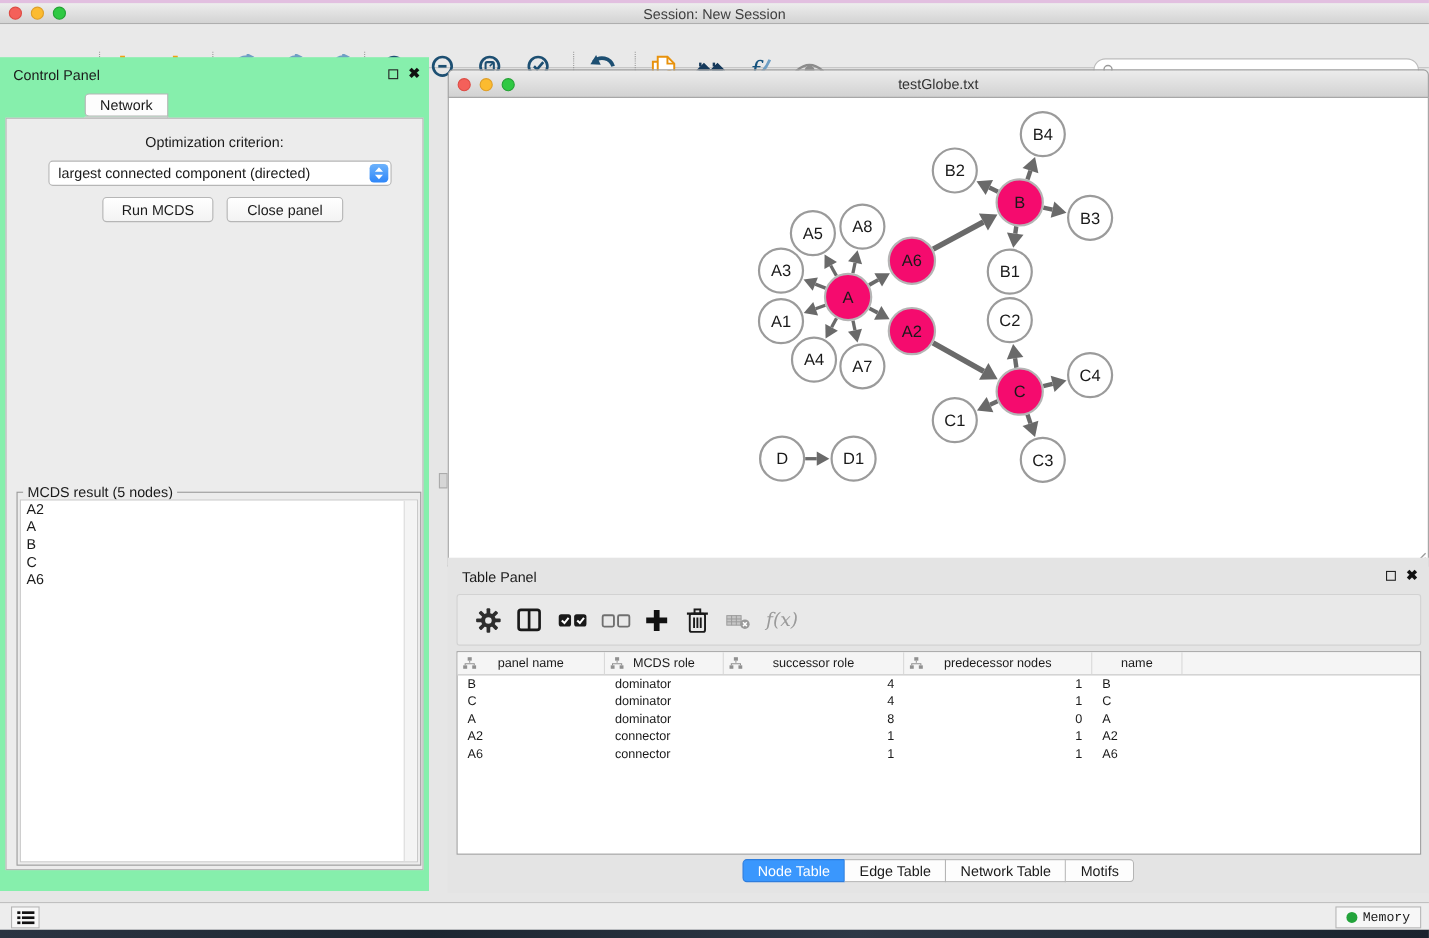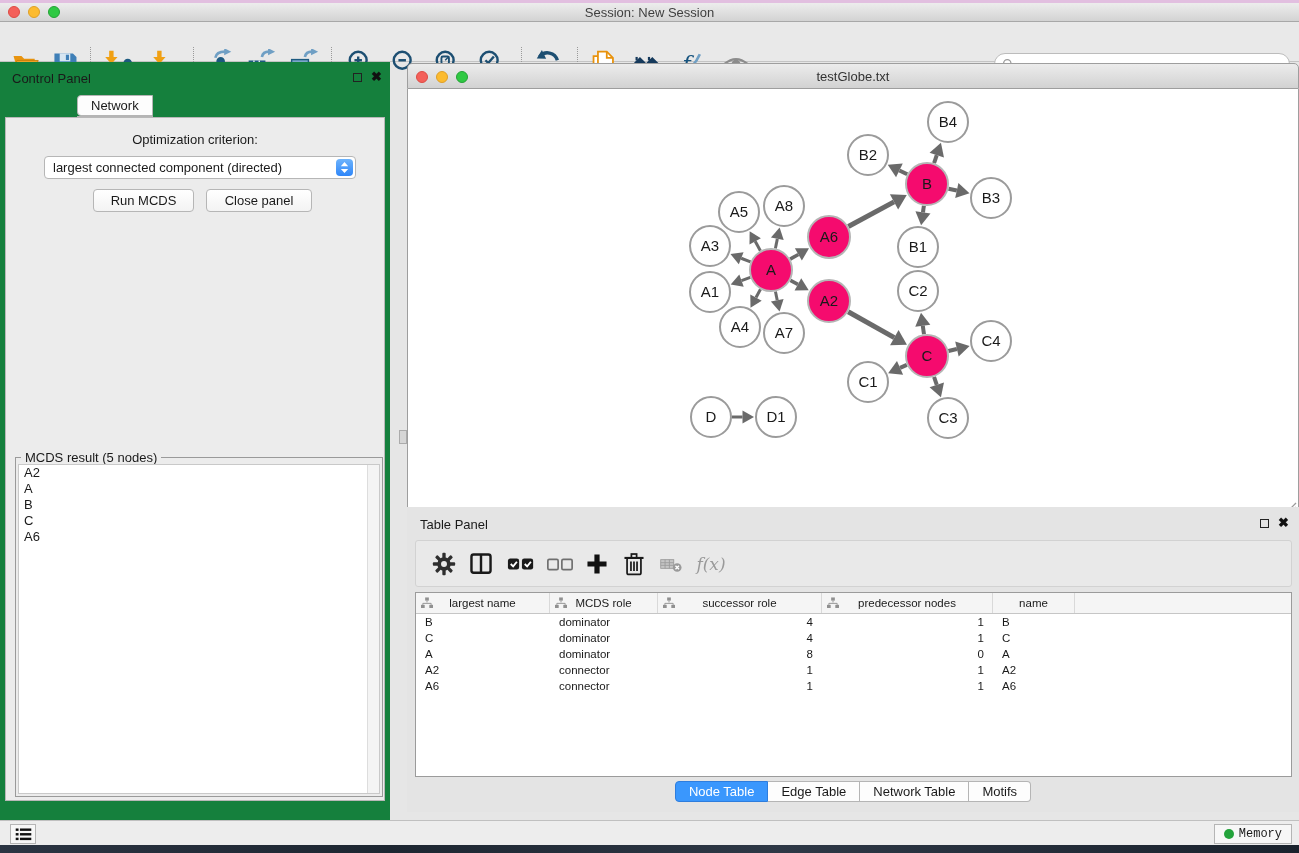--- a/index.html
+++ b/index.html
@@ -25,21 +25,21 @@
   
   #toolbar { position:absolute; left:0; top:22px; width:1299px; height:40px;
     background:#e9e9e9; border-bottom:1px solid #c4c4c4; }
   .tb-icon { position:absolute; top:26px; width:32px; height:32px; display:flex; align-items:center; justify-content:center; }
   .tb-sep { position:absolute; top:25px; height:33px; width:0; border-left:1px dotted #9a9a9a; }
   #search-box { position:absolute; left:994px; top:31px; width:296px; height:22px; background:#fff;
     border:1px solid #bcbcbc; border-radius:12px; display:flex; align-items:center; padding-left:7px; }
   #search-box input { border:none; outline:none; background:transparent; font-size:12px; width:255px; margin-left:4px; font-family:"Liberation Sans",sans-serif; }
 
   
-  #control-panel { position:absolute; left:0; top:62px; width:390px; height:758px; background:#15803d; }
+  #control-panel { position:absolute; left:0; top:52px; width:390px; height:758px; background:#86efac; }
   #cp-title { position:absolute; left:12px; top:9px; font-size:13px; color:#1a1a1a; }
   .panel-btns { position:absolute; display:flex; gap:9px; align-items:center; }
   #control-panel .panel-btns { right:8px; top:10px; }
   .float-icon { width:9px; height:9px; border:1.6px solid #222; display:inline-block; }
   .close-icon { font-size:13px; font-weight:bold; color:#111; line-height:10px; }
 
   .seg-tabs { display:flex; }
   .seg-tab { background:#fdfdfd; border:1px solid #b5b5b5; border-left:none; font-size:13px;
     padding:2px 13px; height:21px; line-height:16px; color:#1a1a1a; }
   .seg-tab:first-child { border-left:1px solid #b5b5b5; border-radius:4px 0 0 4px; }
@@ -585,21 +585,21 @@
           <span class="tree-icon-holder">
   <svg width="12" height="12" viewBox="0 0 13 12">
               <g fill="#909090">
                 <rect x="4.5" y="0" width="4" height="3.4"></rect>
                 <rect x="0" y="8" width="4" height="3.4"></rect>
                 <rect x="9" y="8" width="4" height="3.4"></rect>
               </g>
               <path d="M6.5 3.4 v2 M2 8 v-1.6 h9 V8" stroke="#909090" fill="none"></path>
             </svg>
 </span>
-          <span>largest name</span>
+          <span>panel name</span>
         </div>
         <div class="th" style="width: 108px;">
           <span class="tree-icon-holder">
   <svg width="12" height="12" viewBox="0 0 13 12">
               <g fill="#909090">
                 <rect x="4.5" y="0" width="4" height="3.4"></rect>
                 <rect x="0" y="8" width="4" height="3.4"></rect>
                 <rect x="9" y="8" width="4" height="3.4"></rect>
               </g>
               <path d="M6.5 3.4 v2 M2 8 v-1.6 h9 V8" stroke="#909090" fill="none"></path>

